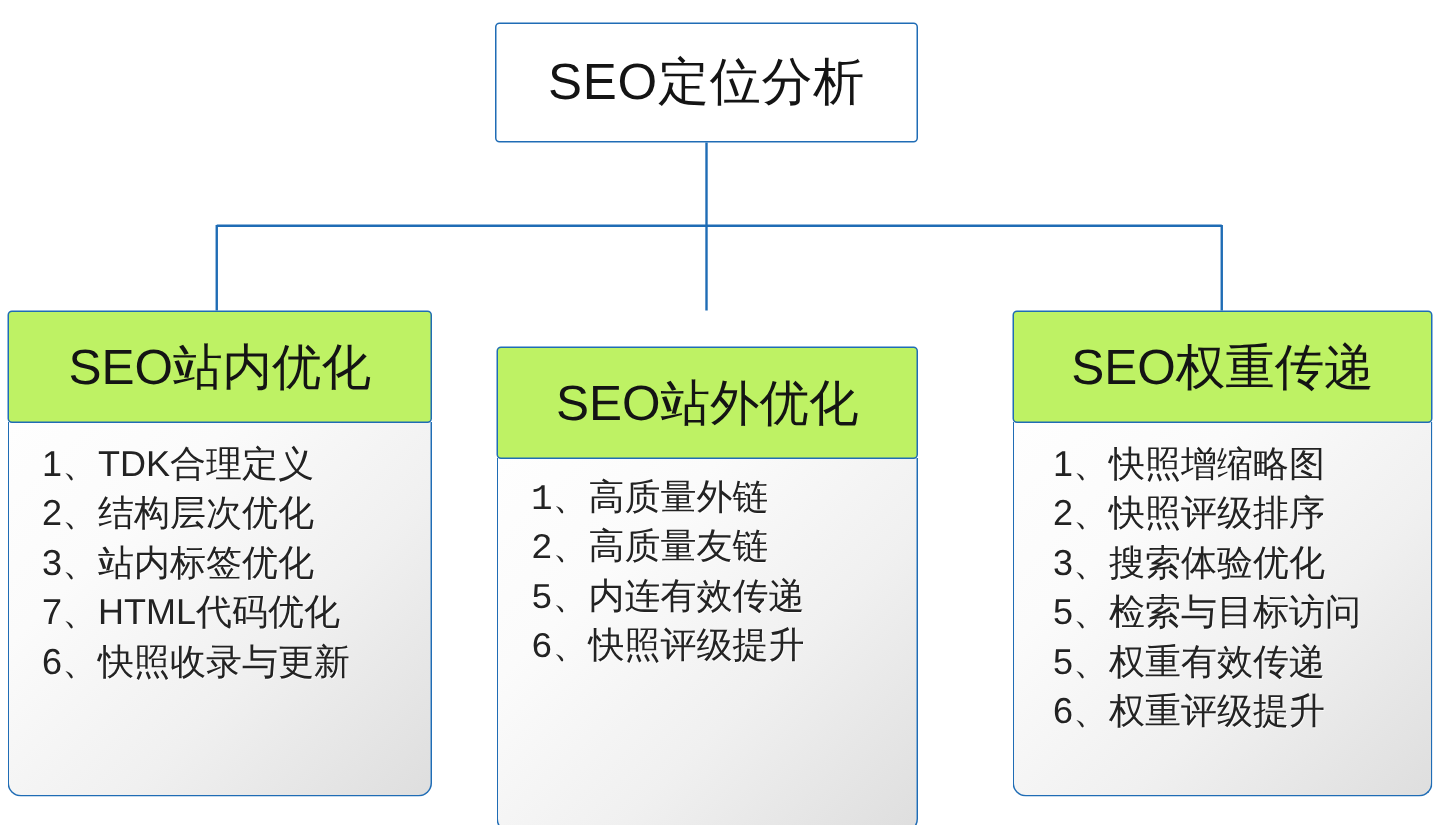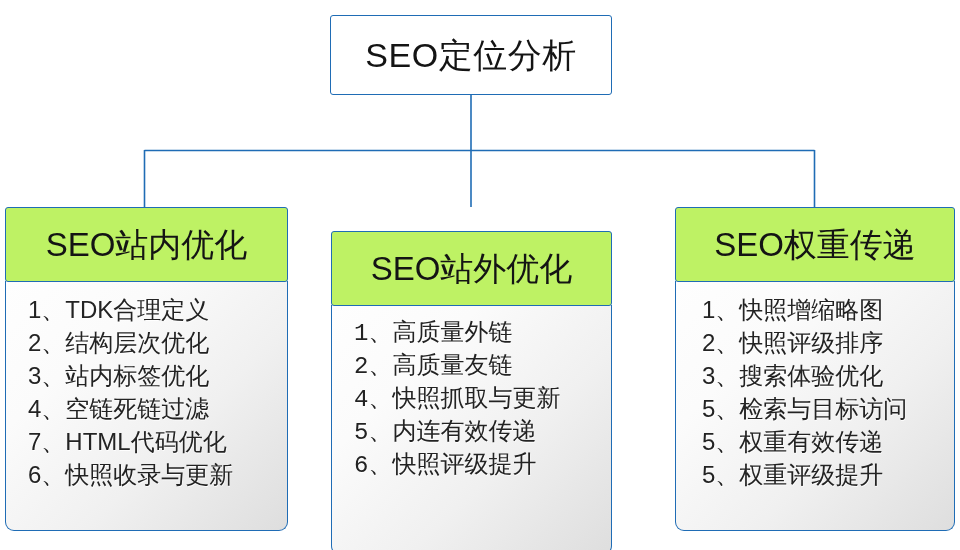--- a/index.html
+++ b/index.html
@@ -136,51 +136,49 @@
 
   <div class="column" id="col-1">
     <div class="col-header">
       <span class="col-header-title">SEO站内优化</span>
     </div>
     <div class="col-body">
       <ul>
         <li>1、TDK合理定义</li>
         <li>2、结构层次优化</li>
         <li>3、站内标签优化</li>
-        <li>4、空链死链过滤</li>
         <li>7、HTML代码优化</li>
         <li>6、快照收录与更新</li>
       </ul>
     </div>
   </div>
 
   <div class="column" id="col-2">
     <div class="col-header">
       <span class="col-header-title">SEO站外优化</span>
     </div>
     <div class="col-body">
       <ul>
         <li>1、高质量外链</li>
         <li>2、高质量友链</li>
-        <li>4、快照抓取与更新</li>
         <li>5、内连有效传递</li>
         <li>6、快照评级提升</li>
       </ul>
     </div>
   </div>
 
   <div class="column" id="col-3">
     <div class="col-header">
       <span class="col-header-title">SEO权重传递</span>
     </div>
     <div class="col-body">
       <ul>
         <li>1、快照增缩略图</li>
         <li>2、快照评级排序</li>
         <li>3、搜索体验优化</li>
         <li>5、检索与目标访问</li>
         <li>5、权重有效传递</li>
-        <li>5、权重评级提升</li>
+        <li>6、权重评级提升</li>
       </ul>
     </div>
   </div>
 
 </div>
 
 </body></html>

